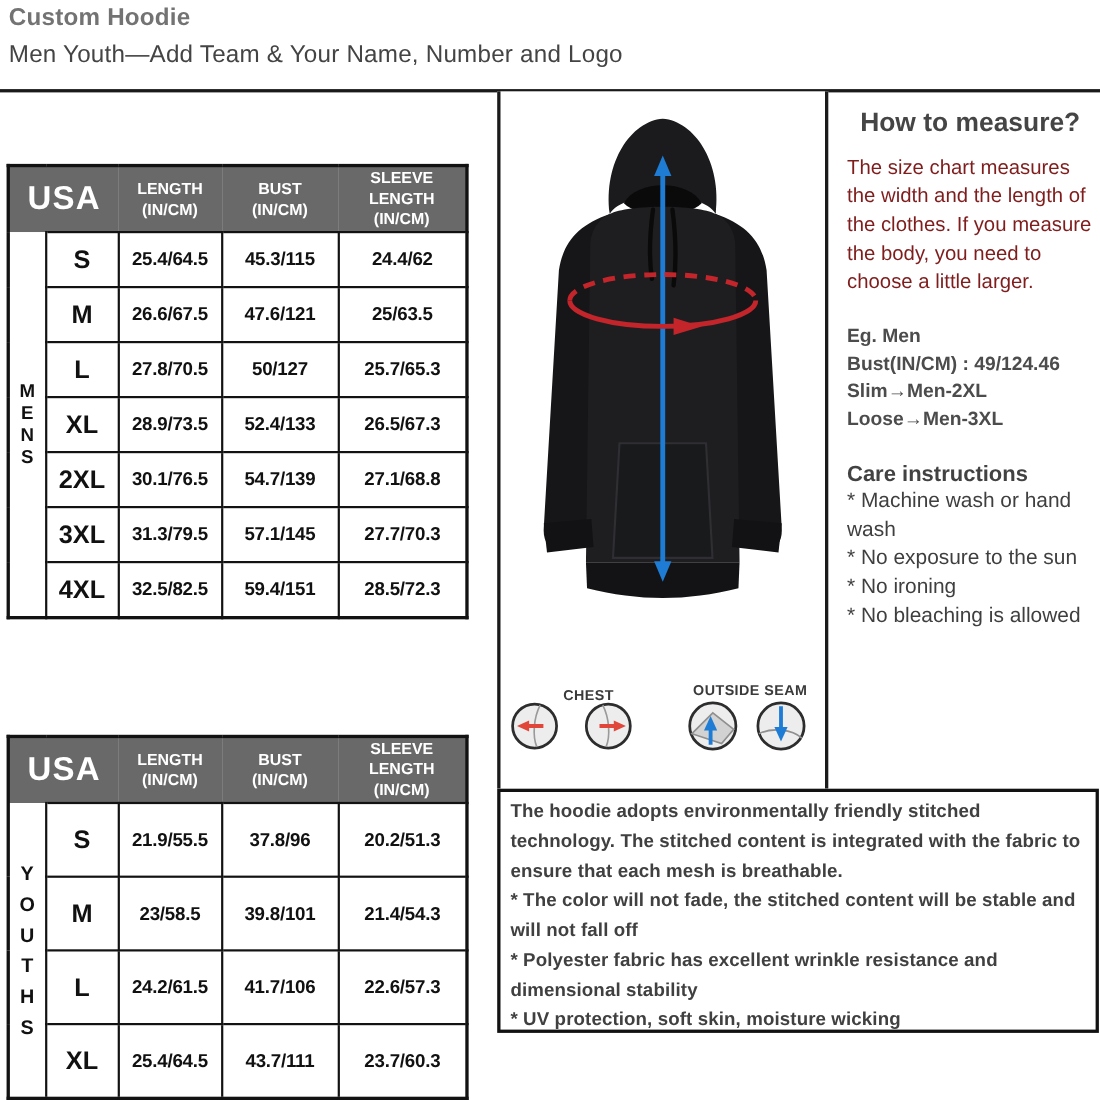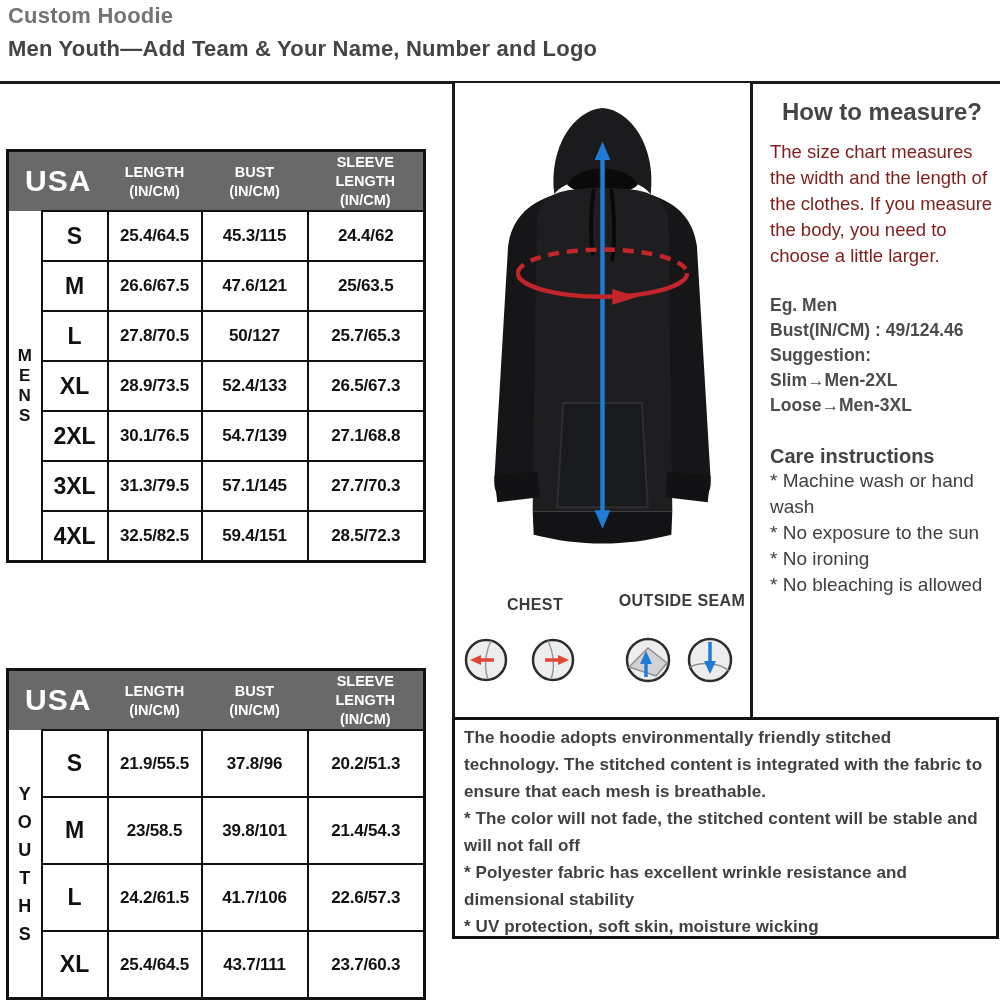--- a/index.html
+++ b/index.html
@@ -4,21 +4,21 @@
 <style>
   html,body{margin:0;padding:0;}
   body{
     width:1000px;height:1000px;background:#ffffff;position:relative;
     font-family:"Liberation Sans", sans-serif;color:#222;overflow:hidden;
   }
   .abs{position:absolute;}
 
   
   .page-title{left:8px;top:3px;font-size:22px;font-weight:700;color:#737373;letter-spacing:.2px;}
-  .page-subtitle{left:8px;top:36px;font-size:22px;font-weight:700;color:#444;letter-spacing:.2px;}
+  .page-subtitle{left:8px;top:36px;font-size:22px;font-weight:400;color:#444;letter-spacing:.2px;}
   .header-divider{left:0;top:81px;width:1000px;height:3px;background:#1a1a1a;}
 
   
   table.size-table{
     position:absolute;left:6px;border-collapse:collapse;table-layout:fixed;
     width:333px;background:#e5e5e5;border:3px solid #121212;
   }
   table.mens{top:149px;}
   table.youths{top:668px;}
   .size-table col.c-side{width:34px;}
@@ -47,22 +47,22 @@
     font-weight:700;font-size:17px;line-height:20px;color:#111;
   }
   .youths .vlabel{font-size:18px;line-height:28px;}
 
   
   .hoodie-box{
     left:452px;top:83px;width:301px;height:634px;box-sizing:border-box;
     border-left:3px solid #1a1a1a;border-right:3px solid #1a1a1a;background:#fff;
   }
   .diagram-label{
-    position:absolute;font-size:16px;font-weight:700;color:#3a3a3a;
-    text-align:center;letter-spacing:.4px;
+    position:absolute;font-size:13px;font-weight:700;color:#3a3a3a;
+    text-align:center;letter-spacing:.4px;margin-top:28px;
   }
   .lbl-chest{left:20px;top:513px;width:120px;}
   .lbl-seam{left:156px;top:509px;width:142px;}
 
   
   .measure-panel{left:756px;top:84px;width:244px;height:632px;box-sizing:border-box;padding:0 6px 0 14px;}
   .measure-title{margin:14px 0 0;text-align:center;font-size:24px;font-weight:600;color:#454545;}
   .measure-body{margin:13px 0 0;font-size:18.5px;line-height:26px;font-weight:500;color:#7f1d1d;width:226px;}
   .eg-block{margin-top:24px;}
   .eg-line{font-size:17.5px;line-height:25px;font-weight:600;color:#4c4c4c;}
@@ -278,21 +278,20 @@
     </g>
   </svg>
 </div>
 
 <div class="abs measure-panel">
   <h2 class="measure-title">How to measure?</h2>
   <p class="measure-body">The size chart measures the width and the length of the clothes.  If you measure the body, you need to choose a little larger.</p>
   <div class="eg-block">
     <div class="eg-line">Eg. Men</div>
     <div class="eg-line">Bust(IN/CM) : 49/124.46</div>
-    <div class="eg-line">Suggestion:</div>
     <div class="eg-line">Slim→Men-2XL</div>
     <div class="eg-line">Loose→Men-3XL</div>
   </div>
   <div class="care-title">Care instructions</div>
   <div>
     <div class="care-line">* Machine wash or hand wash</div>
     <div class="care-line">* No exposure to the sun</div>
     <div class="care-line">* No ironing</div>
     <div class="care-line">* No bleaching is allowed</div>
   </div>

